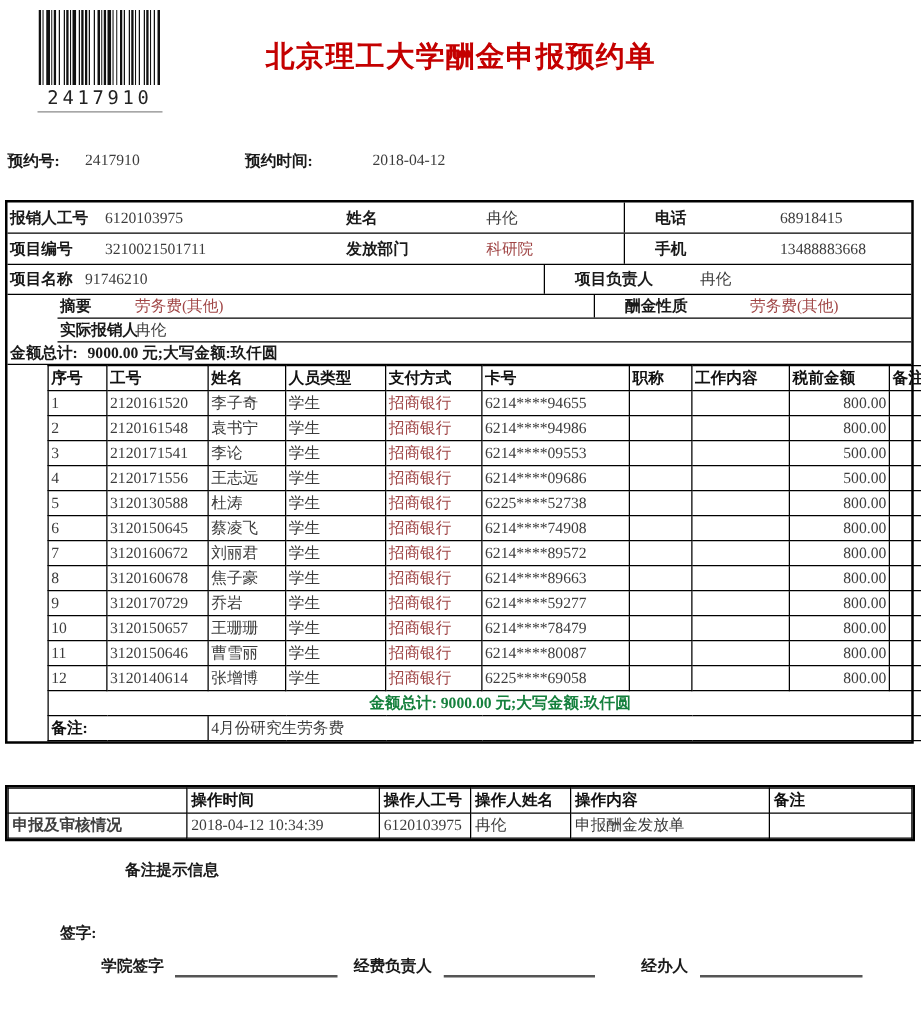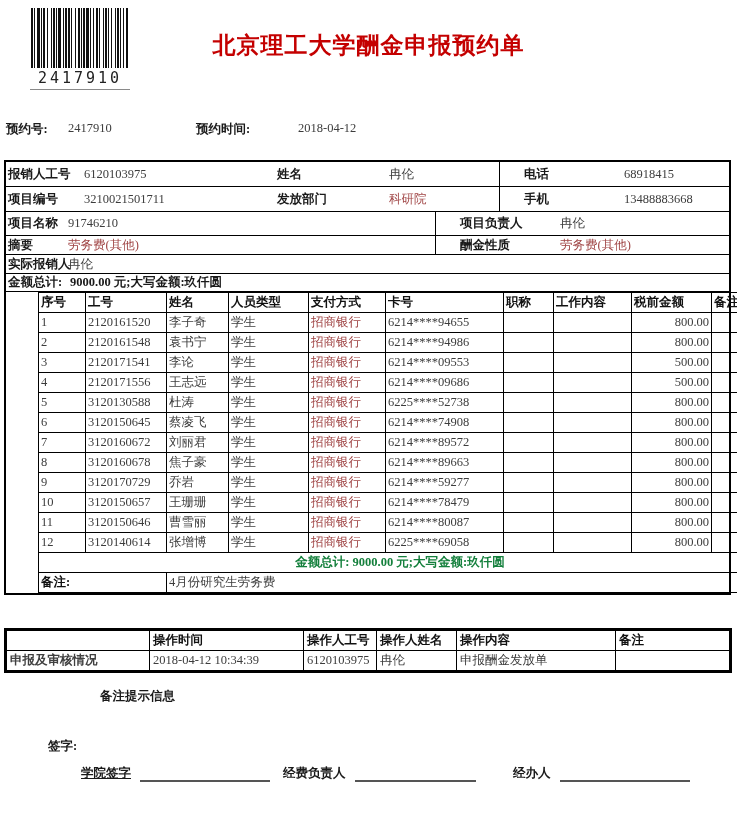--- a/index.html
+++ b/index.html
@@ -34,21 +34,21 @@
   .resv .l1{left:6px;font-weight:bold;}
   .resv .v1{left:68px;color:#3c3c3c;}
   .resv .l2{left:196px;font-weight:bold;}
   .resv .v2{left:298px;color:#3c3c3c;}
 
   
   .main-table{position:absolute;top:160px;left:4px;width:727px;border:2px solid #000;background:#fff;}
   .irow{display:flex;border-bottom:1px solid #000;align-items:center;}
   .irow .lab{font-weight:bold;padding-left:2px;white-space:nowrap;}
   .irow .val{color:#3c3c3c;white-space:nowrap;}
-  .h26{height:25px;gap:16px;} .h25{height:24px;} .h20{height:19px;} .h19{height:18px;}
+  .h26{height:25px;gap:16px;} .h25{height:24px;} .h20{height:19px;margin-left:40px;} .h19{height:18px;}
   .cA{width:62px;flex:0 0 62px;}
   .cB{width:175px;flex:0 0 175px;}
   .cC{width:98px;flex:0 0 98px;}
   .cD{width:94px;flex:0 0 94px;}
   .cE{flex:1 1 auto;border-left:1px solid #000;height:100%;display:flex;align-items:center;padding-left:24px;}
   .cE .lab{width:100px;flex:0 0 100px;padding-left:0;}
   .cB2{width:367px;flex:0 0 367px;}
   .cRest{flex:1 1 auto;}
   .cV6{padding-left:36px;}
   .red{color:#a04545 !important;}
@@ -76,21 +76,21 @@
   .ops-table td{color:#3c3c3c;}
   .ops-table td.row-lab{font-weight:bold;color:#404040;}
 
   
   .notes-hint{position:absolute;top:688px;left:100px;font-weight:bold;}
   .sign-heading{position:absolute;top:738px;left:48px;font-weight:bold;}
   .sig-row{position:absolute;top:765px;left:0;width:737px;height:22px;}
   .sig-field{position:absolute;white-space:nowrap;}
   .sig-field .sig-lab{font-weight:bold;}
   .sig-line{display:inline-block;height:13px;border-bottom:2px solid #555;margin-left:9px;vertical-align:bottom;}
-  .sf1{left:81px;text-decoration:underline;} .sf1 .sig-line{width:130px;}
+  .sf1{left:81px;} .sf1 .sig-line{width:130px;}
   .sf2{left:283px;} .sf2 .sig-line{width:121px;}
   .sf3{left:513px;} .sf3 .sig-line{width:130px;}
 </style>
 </head>
 <body>
 
 <div class="barcode">
   <div class="barcode-bars">
       <span class="bar" style="width: 2px;"></span>
       <span class="gap" style="width: 1px;"></span>

